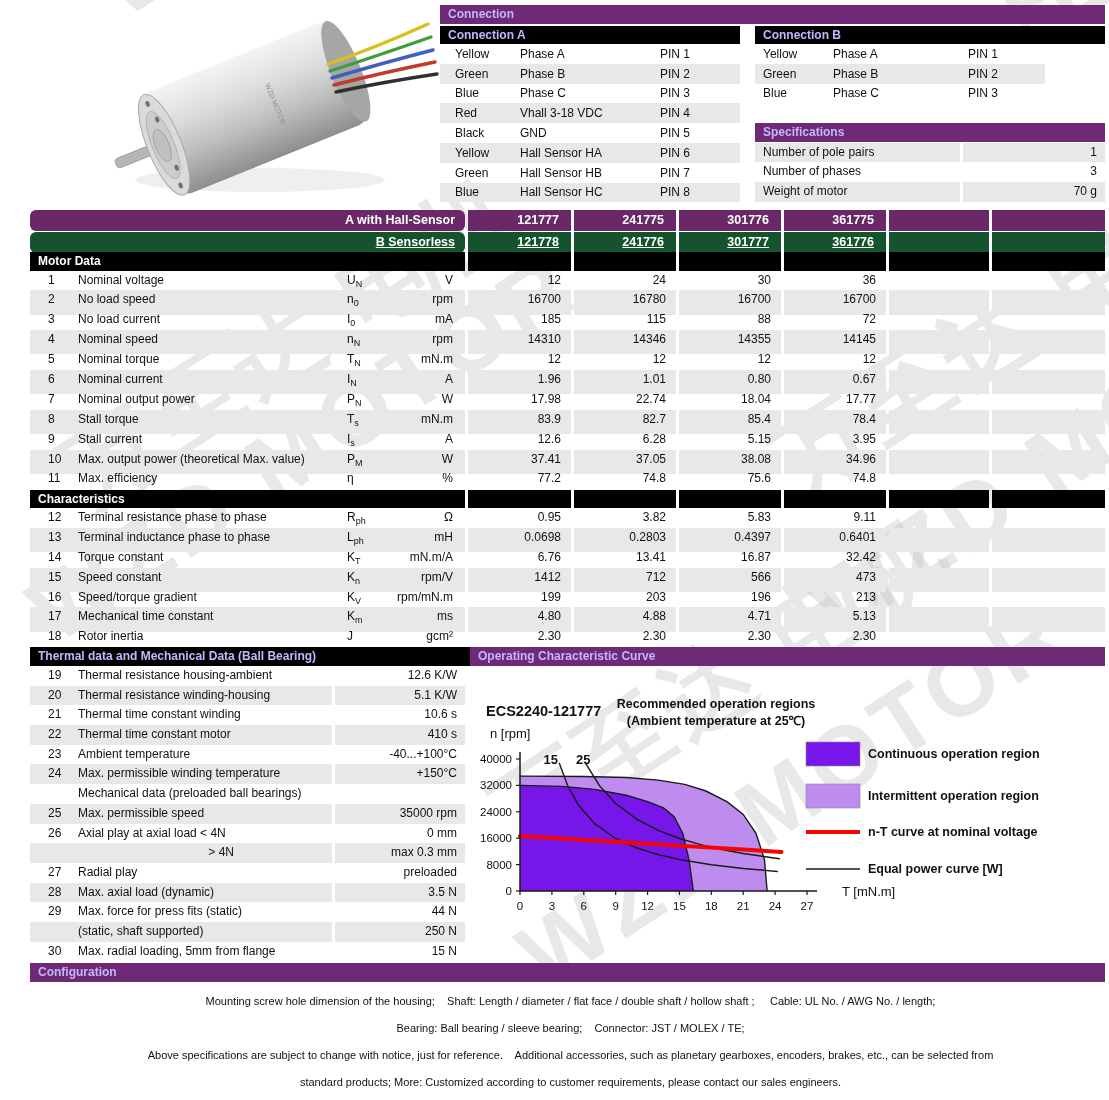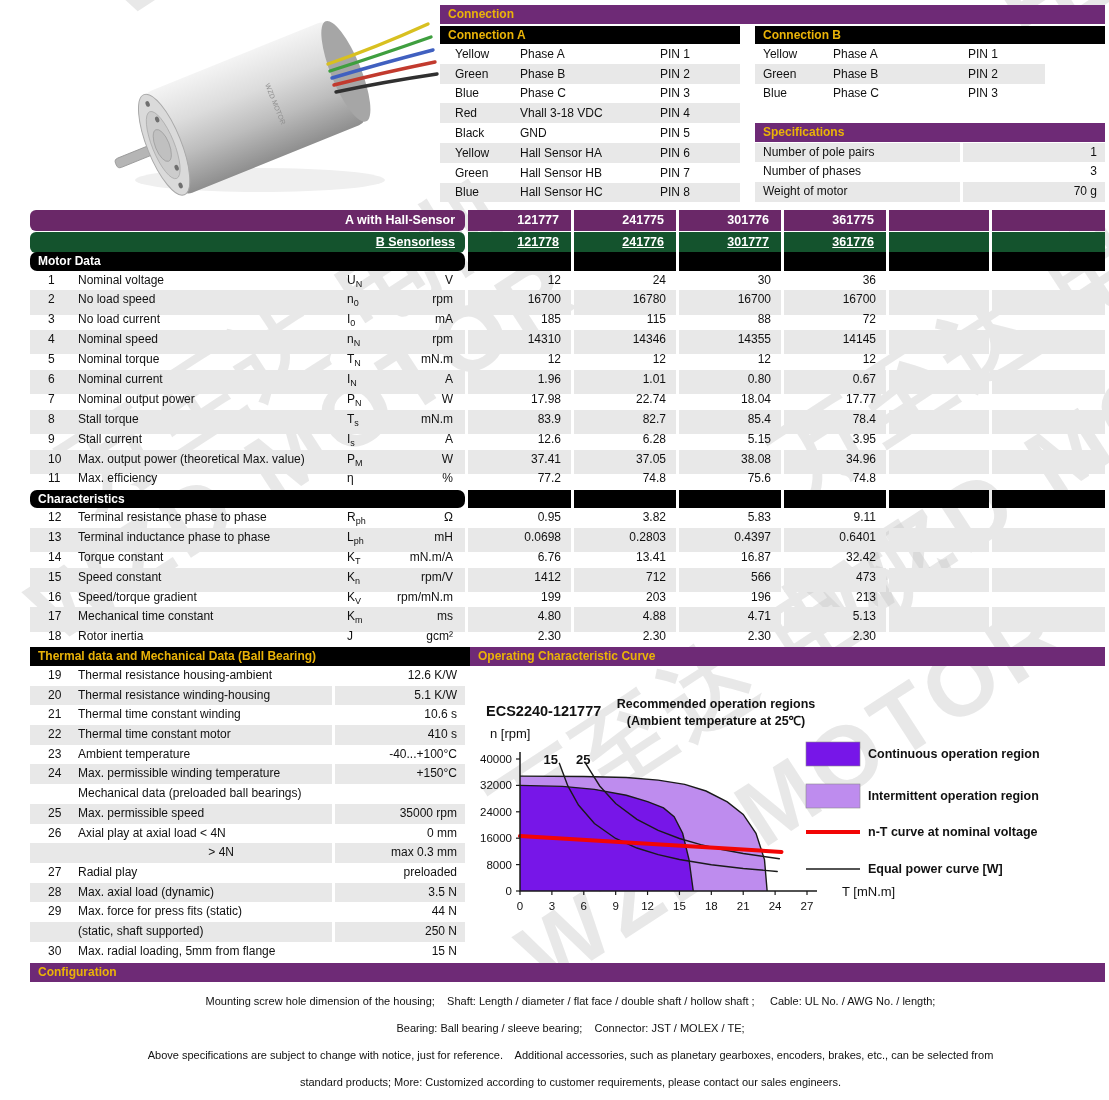--- a/index.html
+++ b/index.html
@@ -2,21 +2,21 @@
 <html><head>
 <meta charset="utf-8">
 <style>
   html,body{margin:0;padding:0;background:#fff;}
   #page{position:relative;width:1109px;height:1100px;background:#fff;overflow:hidden;
         font-family:"Liberation Sans",sans-serif;color:#111;}
   #watermarks{position:absolute;inset:0;z-index:0;}
   .wm{position:absolute;font-weight:bold;color:#c9c9c9;opacity:.42;transform:rotate(-33deg);
       transform-origin:0 0;letter-spacing:6px;white-space:nowrap;}
   .abs{position:absolute;z-index:1;}
-  .bar{position:absolute;z-index:1;color:#eab308;font-weight:bold;font-size:12px;display:flex;
+  .bar{position:absolute;z-index:1;color:#c4b5fd;font-weight:bold;font-size:12px;display:flex;
        align-items:center;padding-left:8px;box-sizing:border-box;}
   .purple{background:#6E2A76;}
   .blackbar{background:#000;}
   
   .conn-row{display:flex;height:19.8px;align-items:center;font-size:12px;}
   #conn-a-rows .conn-row:nth-child(even),#conn-b-rows .conn-row:nth-child(even){background:#E8E8E8;}
   #conn-a-rows .c-color{width:80px;padding-left:15px;box-sizing:border-box;}
   #conn-a-rows .c-signal{width:140px;}
   #conn-a-rows .c-pin{flex:1;}
   #conn-b-rows .c-color{width:78px;padding-left:8px;box-sizing:border-box;}
@@ -29,21 +29,21 @@
   
   .grid7{display:grid;grid-template-columns:435px 103px 102px 102px 102px 100px 113px;column-gap:3px;}
   .hdr-row{height:21px;margin-bottom:1px;}
   .hdr-row>div{color:#fff;font-weight:bold;font-size:12.5px;line-height:21px;text-align:right;}
   .hdr-row .hdr-label{padding-right:10px;border-radius:6px;}
   .hdr-row .hdr-cell{padding-right:12px;}
   .rowA>div{background:#6A2868;}
   .rowB>div{background:#14532d;text-decoration:underline;}
   .m-bar{height:18.5px;}
   .m-bar>div{background:#000;}
-  .m-bar .m-title{color:#fff;font-weight:bold;font-size:12px;line-height:18.5px;padding-left:8px;border-radius:7px;}
+  .m-bar .m-title{color:#fff;font-weight:bold;font-size:12px;line-height:18.5px;padding-left:8px;}
   .m-row{height:19.9px;line-height:19.9px;font-size:12px;}
   .m-row:nth-child(even)>div{background:#E8E8E8;}
   .m-cell{text-align:right;padding-right:10px;}
   .lbl-group{display:flex;}
   .c-no{width:48px;padding-left:18px;box-sizing:border-box;}
   .c-name{flex:1;}
   .c-sym{width:58px;padding-left:26px;box-sizing:border-box;}
   .c-sym sub{font-size:9px;}
   .c-unit{width:86px;text-align:right;padding-right:12px;box-sizing:border-box;}
   

